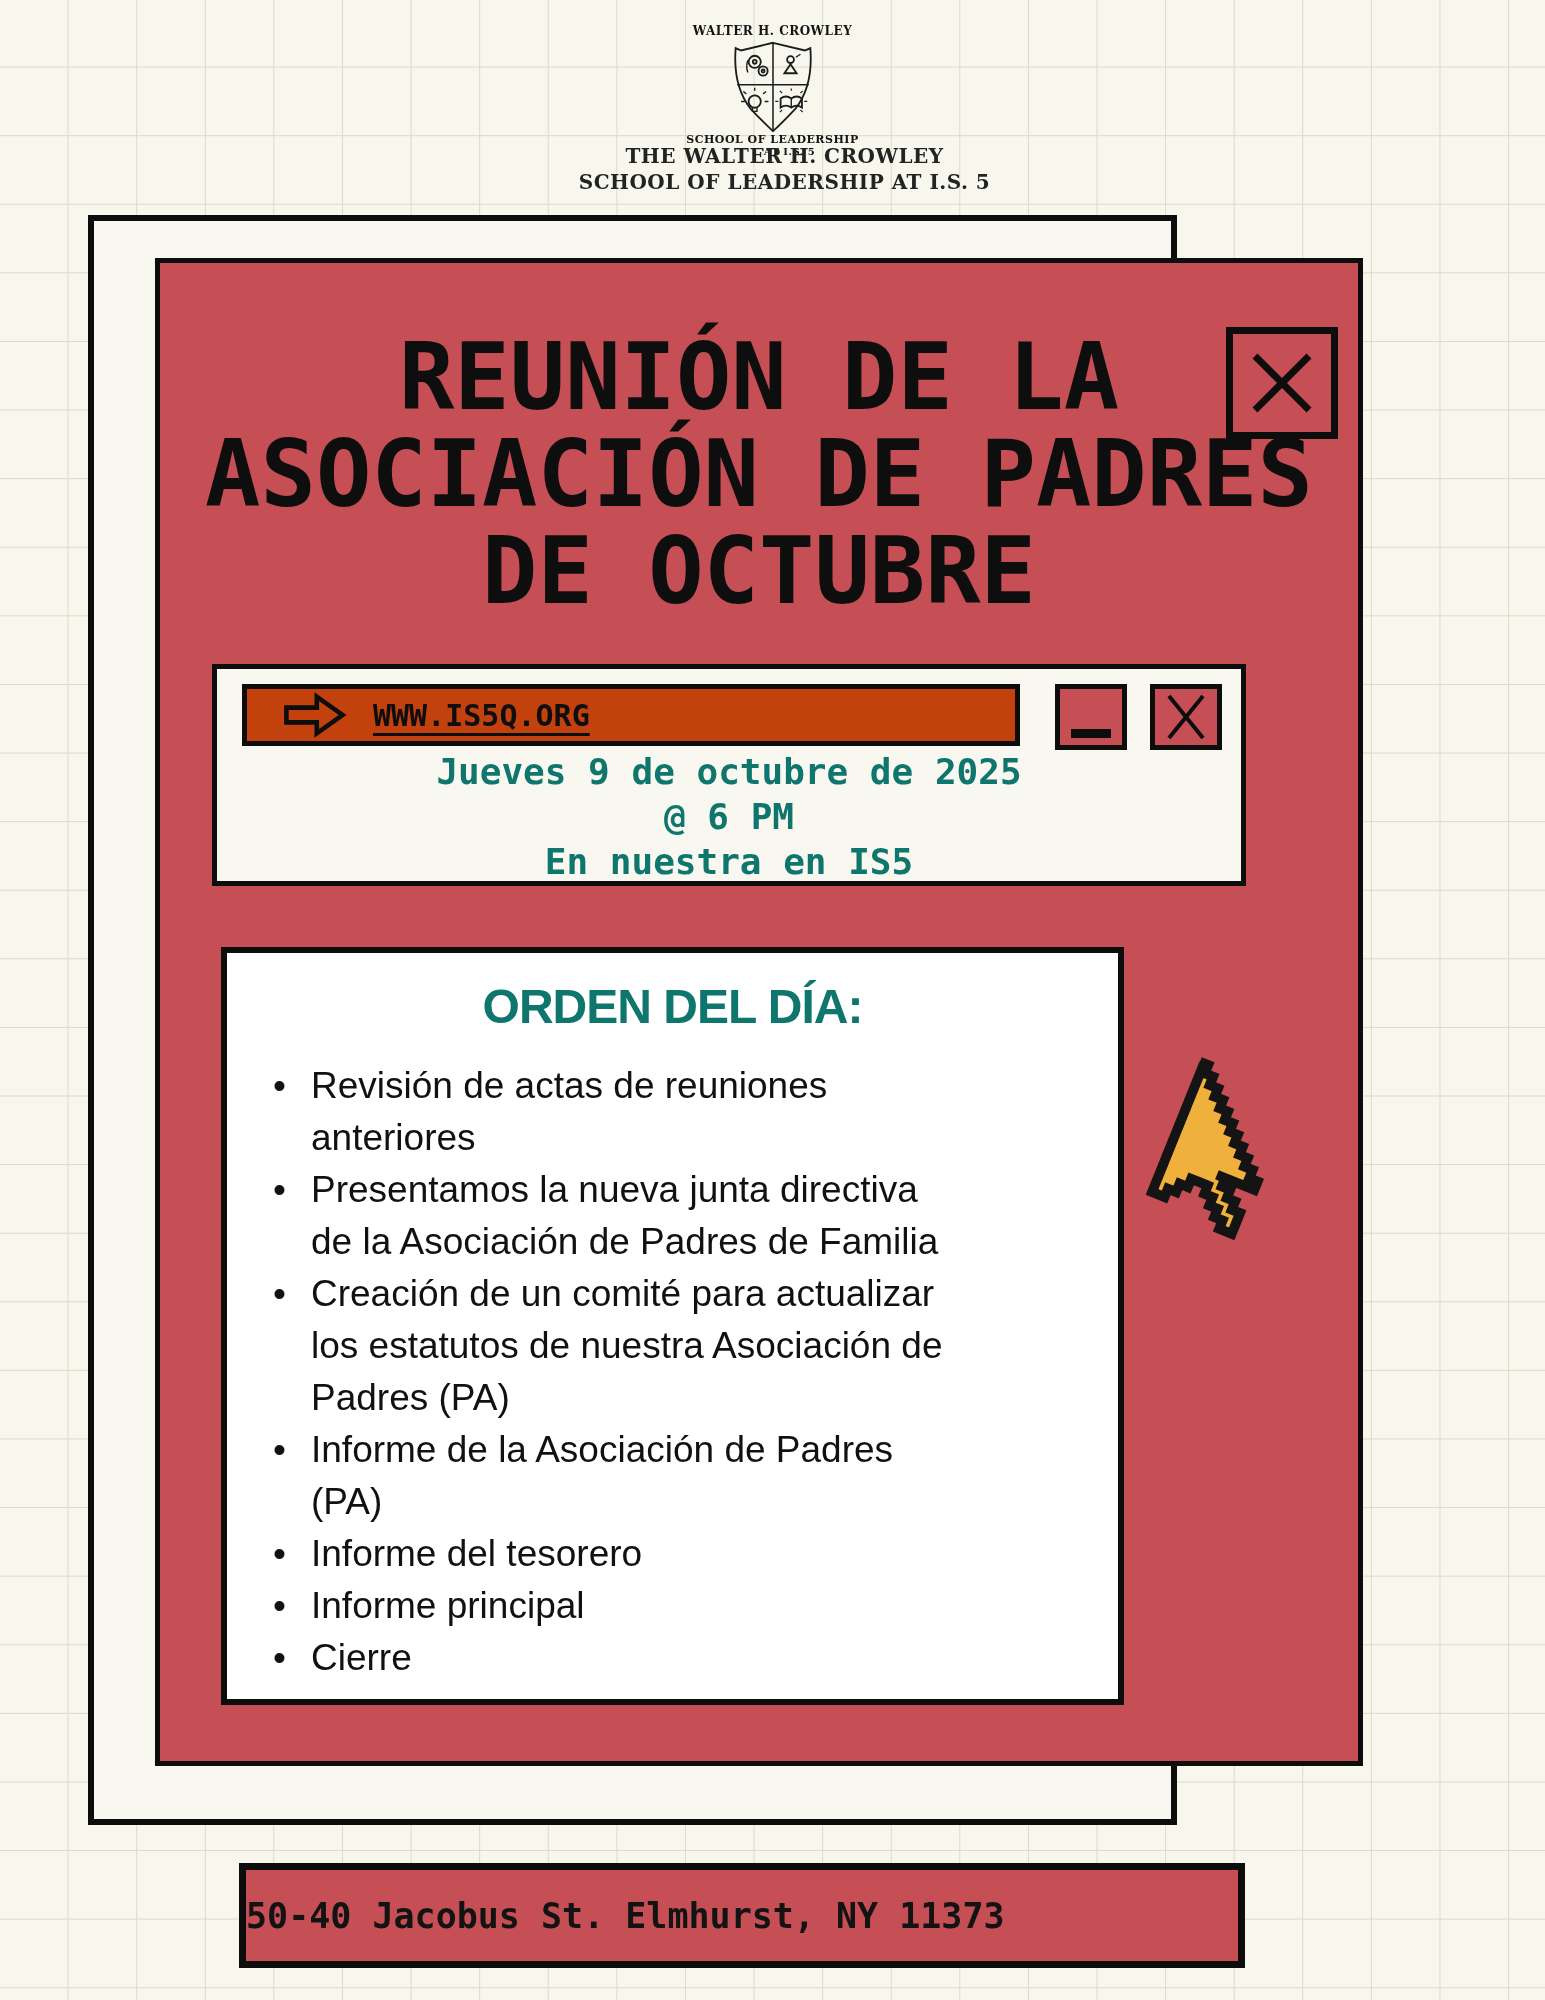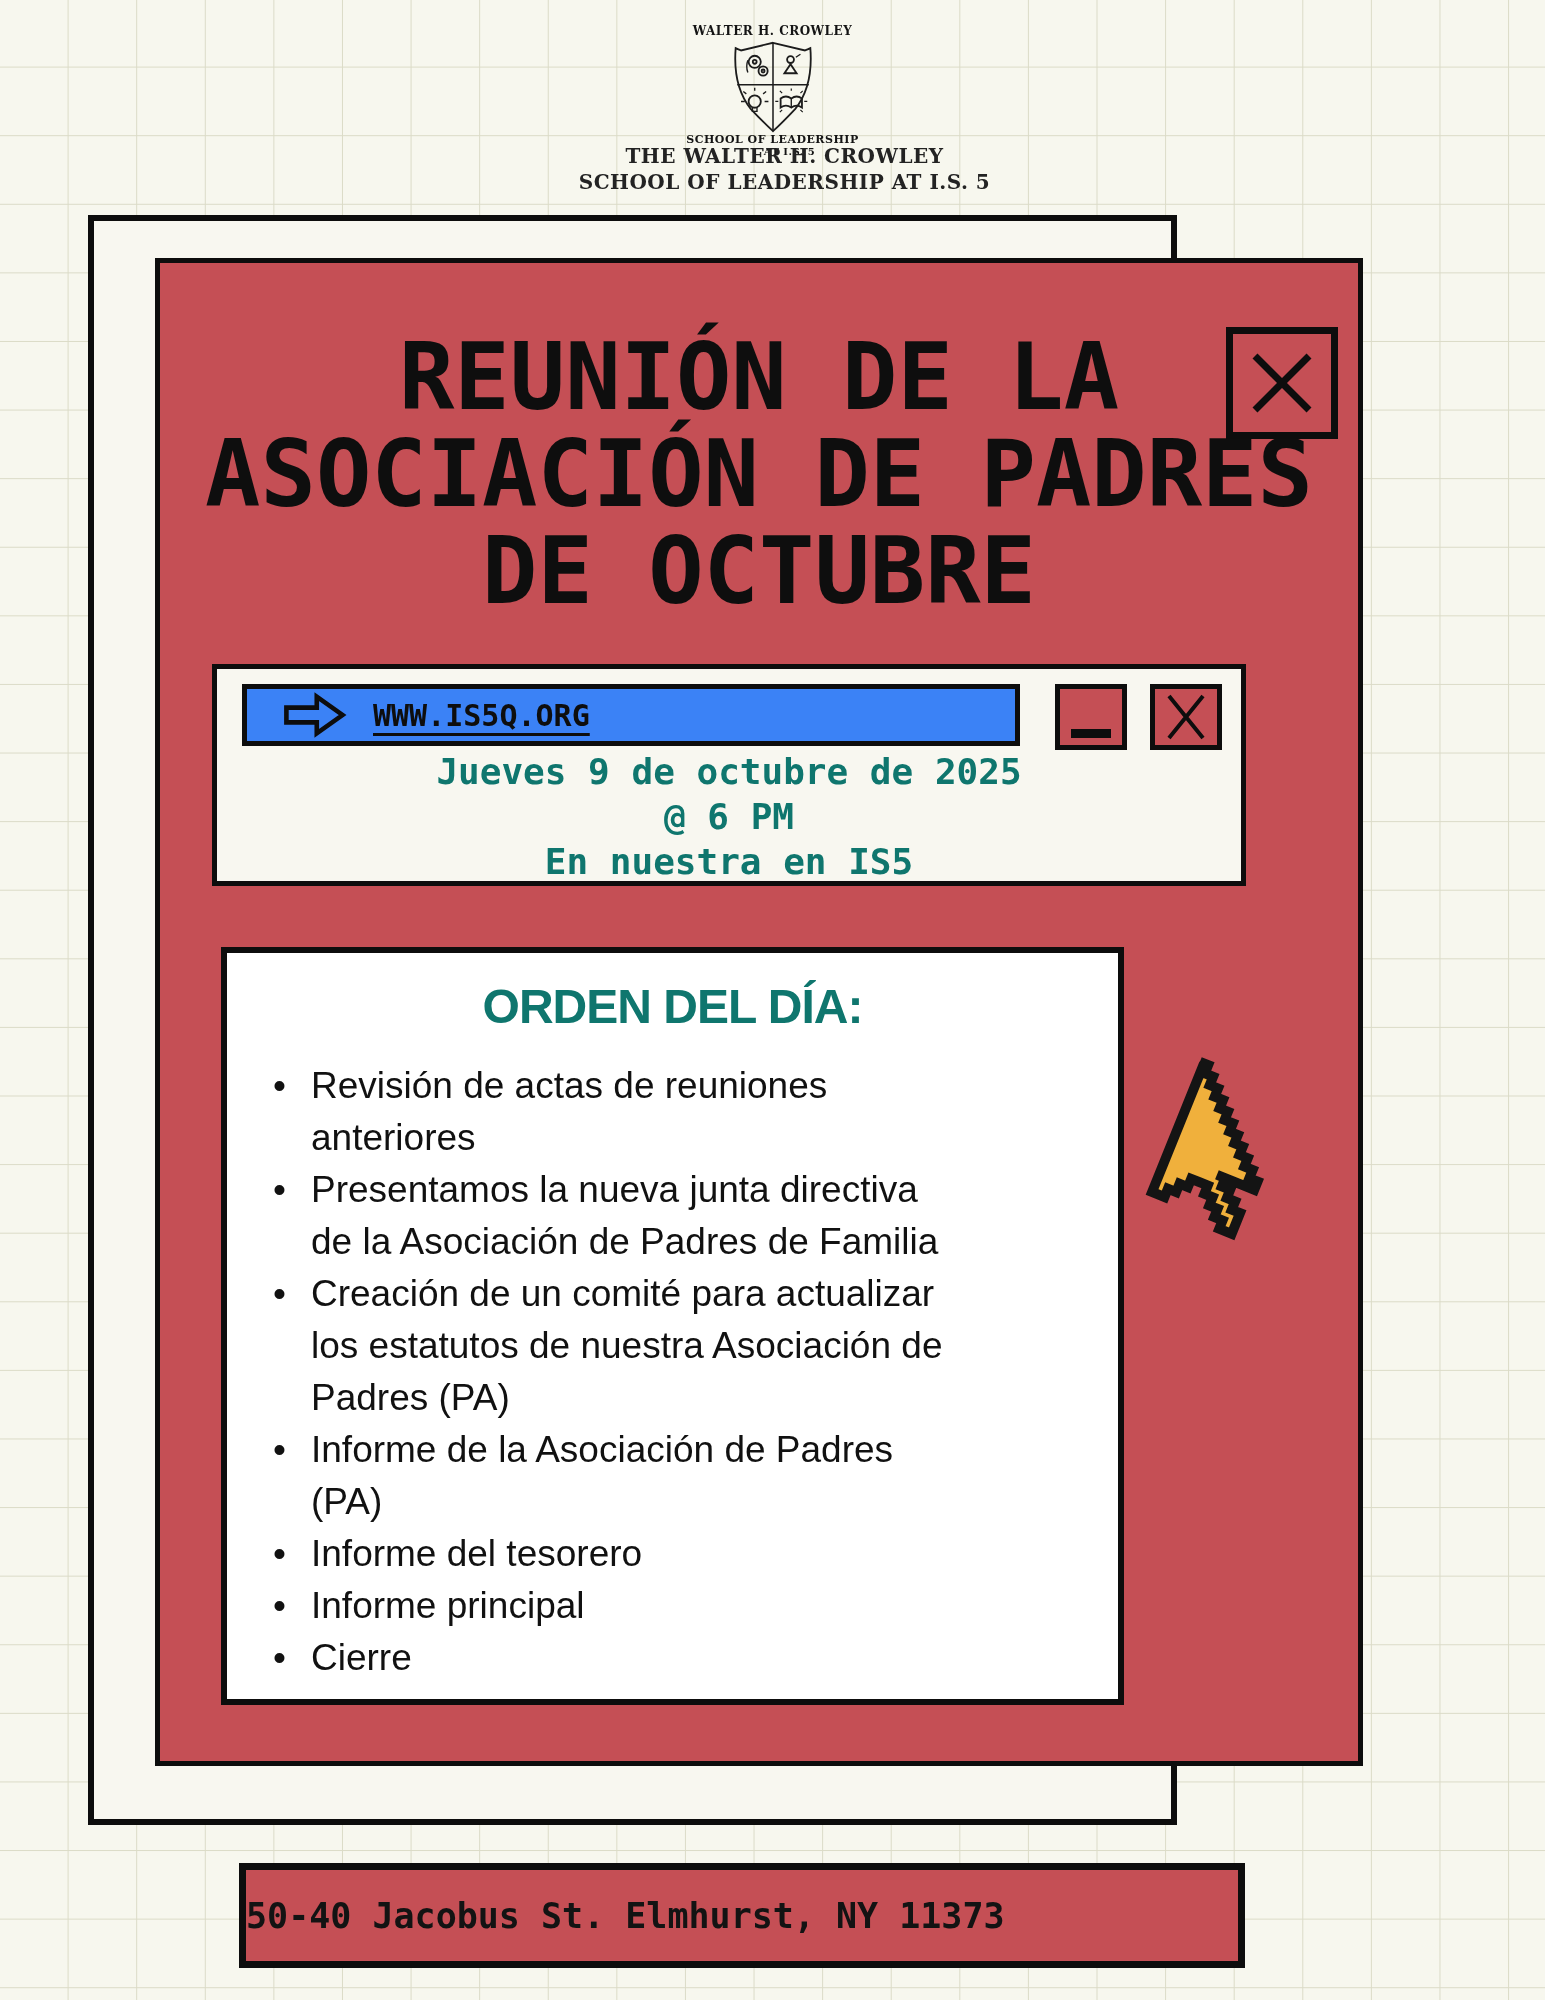--- a/index.html
+++ b/index.html
@@ -25,21 +25,21 @@
   
   .outer-window{left:88px;top:215px;width:1089px;height:1610px;background:#f8f7f0;border:6px solid #0d0d0d;box-sizing:border-box;}
   .red-panel{left:61px;top:37px;width:1208px;height:1508px;background:#c54f55;border:5px solid #0d0d0d;box-sizing:border-box;}
   
   .main-title{left:0;top:66px;width:100%;text-align:center;
     font-family:"DejaVu Sans Mono",monospace;font-weight:bold;
     font-size:92px;line-height:97px;color:#0e0e0e;}
   .main-close{left:1066px;top:64px;width:112px;height:112px;border:7px solid #0d0d0d;box-sizing:border-box;cursor:pointer;}
   
   .addr-window{left:52px;top:401px;width:1034px;height:222px;background:#f8f7f0;border:5px solid #0d0d0d;box-sizing:border-box;}
-  .url-bar{left:25px;top:15px;width:778px;height:62px;background:#3b82f6;border:5px solid #0d0d0d;box-sizing:border-box;display:flex;align-items:center;text-align:center;}
+  .url-bar{left:25px;top:15px;width:778px;height:62px;background:#c2410c;border:5px solid #0d0d0d;box-sizing:border-box;display:flex;align-items:center;text-align:center;}
   .url-arrow{margin-left:34px;flex:0 0 auto;}
   .url-text{margin-left:26px;font-family:"DejaVu Sans Mono",monospace;font-weight:bold;font-size:30px;color:#0e0e0e;
     text-decoration:underline;text-decoration-thickness:3px;text-underline-offset:7px;}
   .mini-btn{left:838px;top:15px;width:72px;height:66px;background:#c54f55;border:5px solid #0d0d0d;box-sizing:border-box;cursor:pointer;}
   .mini-glyph{position:absolute;left:50%;bottom:7px;transform:translateX(-50%);width:40px;height:9px;background:#0d0d0d;}
   .addr-close{left:933px;top:15px;width:72px;height:66px;background:#c54f55;border:5px solid #0d0d0d;box-sizing:border-box;cursor:pointer;display:flex;align-items:center;justify-content:center;}
   .date-block{left:0;top:80px;width:100%;text-align:center;
     font-family:"DejaVu Sans Mono",monospace;font-weight:bold;font-size:36px;line-height:45px;color:#0f766e;}
   
   .agenda-box{left:61px;top:684px;width:903px;height:758px;background:#ffffff;border:6px solid #0d0d0d;box-sizing:border-box;}

